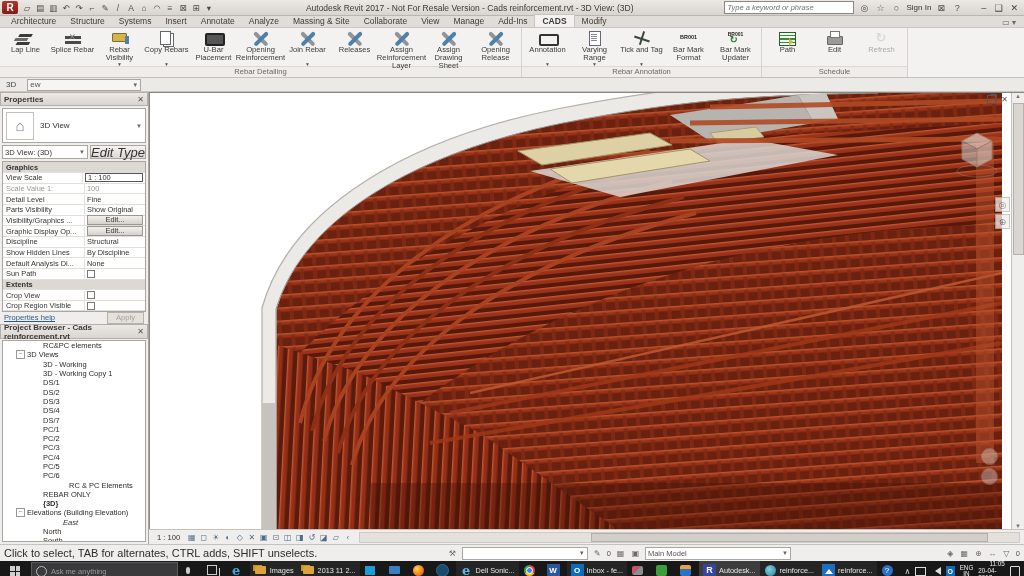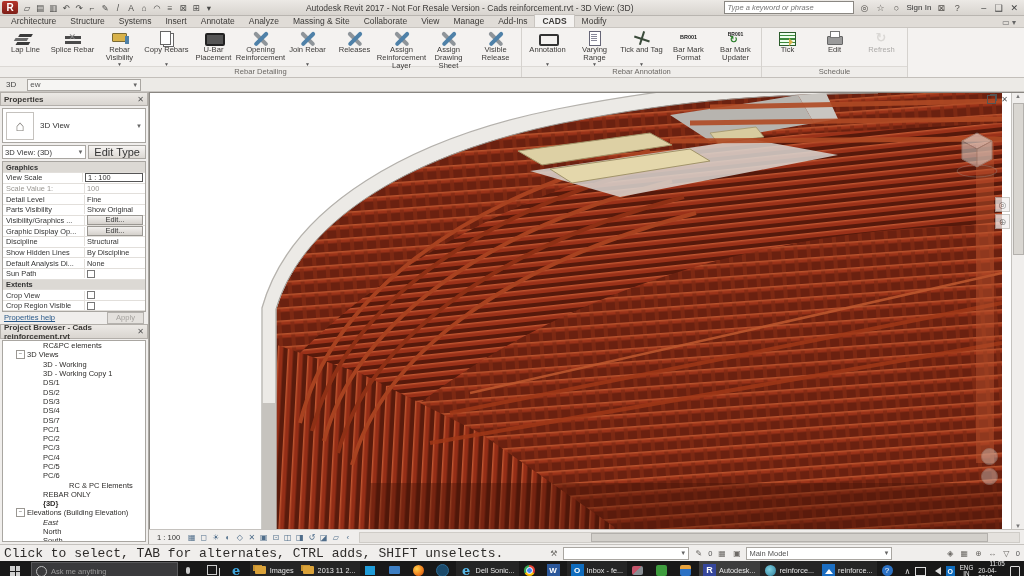--- a/index.html
+++ b/index.html
@@ -78,22 +78,22 @@
   .panel-h{height:13px;background:linear-gradient(#ece9e5,#d9d5d0);border:1px solid #b3afaa;display:flex;
     align-items:center;justify-content:space-between;padding:0 3px;font-size:8px;font-weight:bold;color:#3a3835;}
   .panel-h .x{font-weight:normal;font-size:8px;color:#555;}
   
   .props{height:232px;display:flex;flex-direction:column;background:#f0eeec;}
   .typebox{height:34px;margin:2px;background:#fff;border:1px solid #a9a6a1;display:flex;align-items:center;gap:6px;padding:0 3px;}
   .houseic{width:26px;height:26px;border:1px solid #c5c2be;display:flex;align-items:center;justify-content:center;font-size:15px;color:#7a7772;}
   .typename{flex:1;font-size:8px;}
   .instrow{height:15px;margin:0 2px;display:flex;gap:2px;align-items:center;}
   .instsel{flex:1;height:12px;background:#fff;border:1px solid #a9a6a1;font-size:7.6px;display:flex;align-items:center;justify-content:space-between;padding:0 2px;}
-  .edittype{height:12px;border:1px solid #a9a6a1;background:linear-gradient(#f6f4f2,#dcd8d3);font-size:11px;
-    display:flex;align-items:center;padding:0 5px;white-space:nowrap;}
+  .edittype{height:12px;border:1px solid #a9a6a1;background:linear-gradient(#f6f4f2,#dcd8d3);font-size:13px;
+    display:flex;align-items:center;padding:0 0;white-space:nowrap;font-style:italic;}
   .pgrid{height:155px;margin:2px 2px 0 2px;background:#fff;border:1px solid #a9a6a1;overflow:hidden;position:relative;}
   .prow{height:9.66px;display:flex;border-bottom:1px solid #e2dfdb;font-size:7.4px;align-items:center;}
   .prow .pl{width:78px;padding-left:3px;border-right:1px solid #e2dfdb;white-space:nowrap;overflow:hidden;}
   .prow .pvwrap{flex:1;display:flex;align-items:center;padding:0 2px;height:100%;}
   .prow .pv{white-space:nowrap;overflow:hidden;}
   .prow.i-section{background:#dcd9d4;font-weight:bold;}
   .prow.i-section .pl{width:auto;border-right:none;}
   .prow.i-input .pv{border:1px solid #555;padding:0 2px;width:52px;height:7px;line-height:7px;}
   .prow.i-disabled{color:#9a9792;}
   .prow.i-button .pv{background:linear-gradient(#f2f0ee,#d5d1cc);border:1px solid #9a9792;width:54px;text-align:center;height:8px;line-height:8px;}
@@ -125,21 +125,21 @@
     display:flex;flex-direction:column;align-items:center;justify-content:space-between;font-size:6px;color:#777;}
   .vscroll .vthumb{position:absolute;top:10px;left:1px;width:9px;height:150px;background:#d9d6d1;border:1px solid #b3b0ac;}
   
   .viewbar{height:14px;background:#f0eeec;display:flex;align-items:center;gap:2px;padding:0 4px;border-top:1px solid #c5c2be;}
   .scalebtn{font-size:7.6px;padding:0 4px;color:#333;white-space:nowrap;}
   .vcbico{width:11px;height:11px;display:flex;align-items:center;justify-content:center;font-size:8px;color:#4f6d8a;}
   .hscroll{flex:1;height:9px;background:#e4e1dd;border:1px solid #cfccc7;margin-left:4px;position:relative;}
   .hscroll .hthumb{position:absolute;left:35%;top:0;bottom:0;width:60%;background:#d2cfca;border:1px solid #b3b0ac;}
   
   .statusbar{height:16px;background:#f0eeec;border-top:1px solid #c5c2be;display:flex;align-items:center;gap:4px;padding:0 4px;}
-  .hint{font-size:13px;color:#2e2c2a;white-space:nowrap;font-family:Liberation Mono, monospace;}
+  .hint{font-size:11px;color:#2e2c2a;white-space:nowrap;}
   .sb-combo{height:11px;background:#fff;border:1px solid #a9a6a1;font-size:7.5px;color:#555;display:flex;
     align-items:center;justify-content:space-between;padding:0 2px;}
   .sb-ico{font-size:8px;color:#6b6864;width:11px;text-align:center;}
   .sb-count{font-size:7.5px;color:#555;}
   
   .taskbar{height:20px;background:#181818;display:flex;align-items:stretch;color:#ddd;}
   .startbtn{width:34px;display:flex;align-items:center;justify-content:center;}
   .winlogo{width:10px;height:10px;display:grid;grid-template-columns:1fr 1fr;gap:1px;}
   .winlogo i{background:#cfcfcf;}
   .tsearch{width:150px;background:#3a3a3c;border:1px solid #5a5a5c;margin:1px 0;display:flex;align-items:center;gap:4px;padding:0 4px;}
@@ -312,21 +312,21 @@
 
           <div class="rbtn i-crosstools">
             <span class="ricon"></span>
             <span class="rlabel">Assign
 Drawing Sheet</span>
 
           </div>
 
           <div class="rbtn i-crosstools">
             <span class="ricon"></span>
-            <span class="rlabel">Visible Release</span>
+            <span class="rlabel">Opening Release</span>
 
           </div>
         </div>
       <div class="rgrouplabel">Rebar Detailing</div>
     </div>
     <div class="rgroup">
       <div class="rbuttons">
 
           <div class="rbtn i-annotation dropdown">
             <span class="ricon"></span>
@@ -361,21 +361,21 @@
 
           </div>
         </div>
       <div class="rgrouplabel">Rebar Annotation</div>
     </div>
     <div class="rgroup">
       <div class="rbuttons">
 
           <div class="rbtn i-place">
             <span class="ricon"></span>
-            <span class="rlabel">Tick</span>
+            <span class="rlabel">Path</span>
 
           </div>
 
           <div class="rbtn i-print">
             <span class="ricon"></span>
             <span class="rlabel">Edit</span>
 
           </div>
 
           <div class="rbtn i-refresh disabled">
@@ -634,21 +634,21 @@
             <div class="titem selected" style="padding-left: 40px;">
 
               <span>{3D}</span>
             </div>
 
             <div class="titem expander" style="padding-left: 13px;">
               <span class="exp">−</span>
               <span>Elevations (Building Elevation)</span>
             </div>
 
-            <div class="titem" style="padding-left: 40px; font-style: italic;">
+            <div class="titem" style="padding-left: 60px; font-style: italic;">
 
               <span>East</span>
             </div>
 
             <div class="titem" style="padding-left: 40px;">
 
               <span>North</span>
             </div>
 
             <div class="titem" style="padding-left: 40px;">

